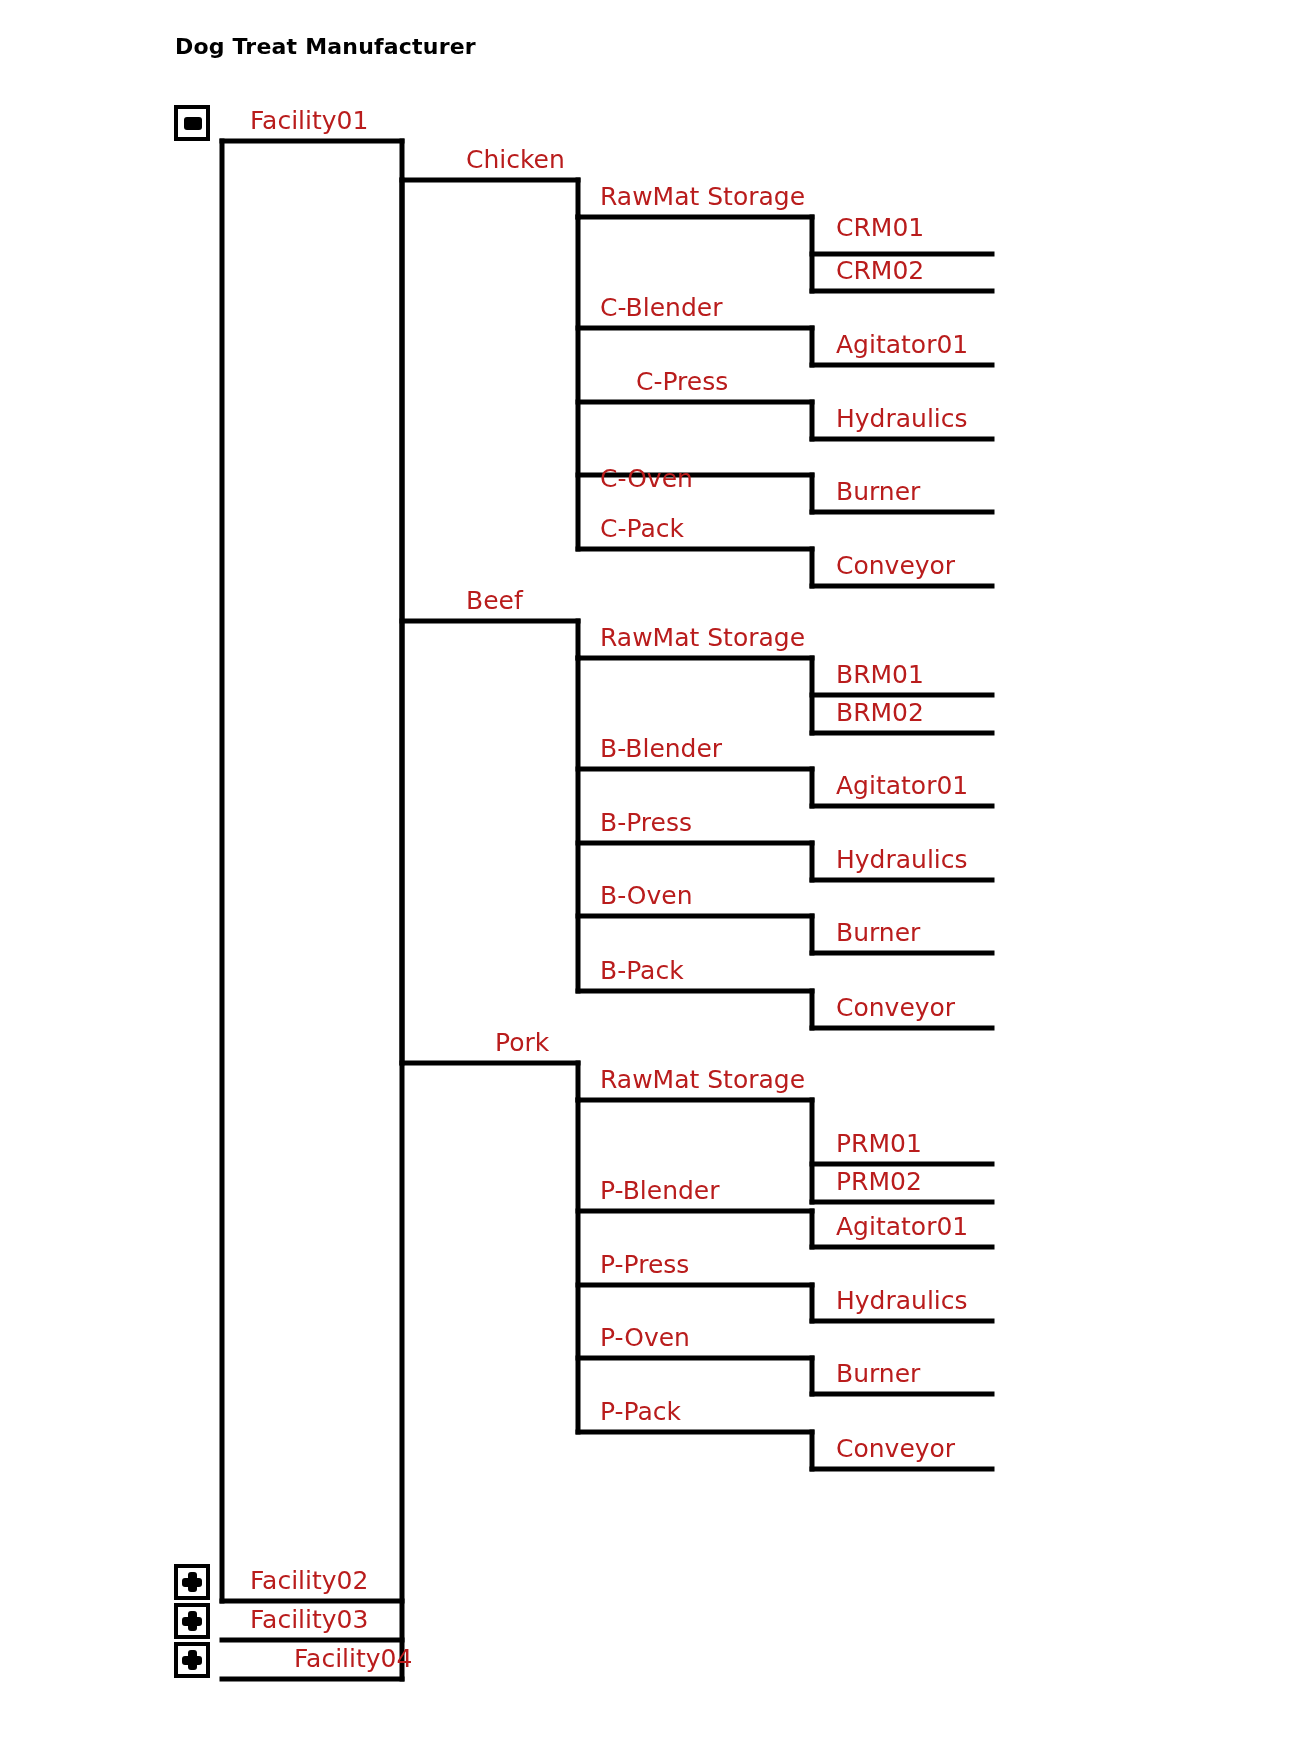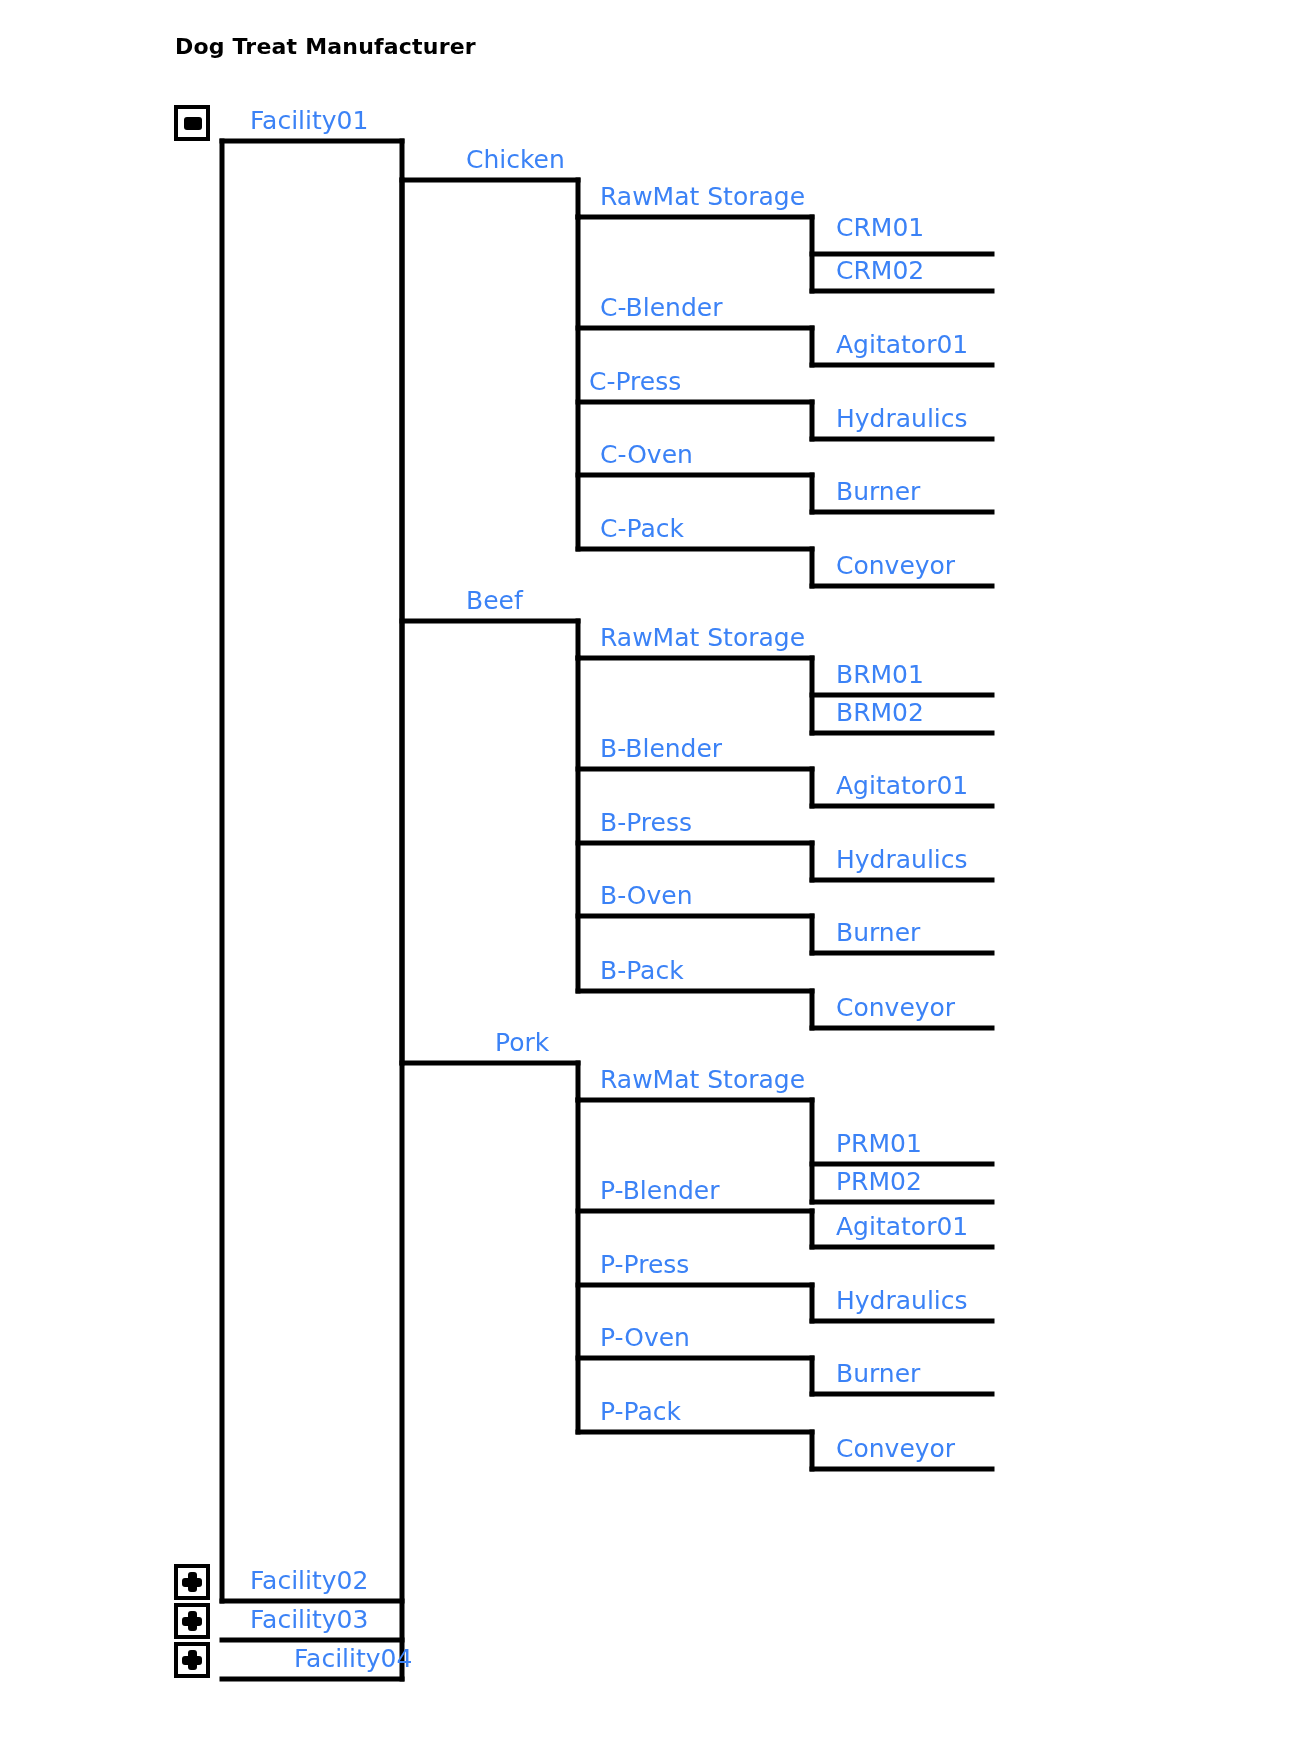--- a/index.html
+++ b/index.html
@@ -1,21 +1,21 @@
 <!DOCTYPE html>
 <html><head>
 <meta charset="utf-8">
 <style>
   html,body{margin:0;padding:0;background:#ffffff;}
   body{width:1292px;height:1738px;position:relative;
        font-family:"DejaVu Sans","Liberation Sans",sans-serif;}
   #stage{position:relative;width:1292px;height:1724px;overflow:hidden;}
   svg.lines{position:absolute;left:0;top:0;width:1292px;height:1738px;
             pointer-events:none;}
-  .lbl{position:absolute;white-space:nowrap;color:#3b82f6;
+  .lbl{position:absolute;white-space:nowrap;color:#b91c1c;
        font-family:"DejaVu Sans","Liberation Sans",sans-serif;
        font-size:25px;line-height:1;}
   #page-title{position:absolute;left:175px;top:34px;font-size:22px;
               font-weight:bold;letter-spacing:.2px;color:#000;}
   .node-icon{position:absolute;box-sizing:border-box;
              border:4px solid #000;background:#fff;}
   .icon-expanded{width:36px;height:36px;}
   .icon-expanded .glyph{position:absolute;left:6px;top:8px;
              width:18px;height:13px;background:#000;border-radius:3px;}
   .icon-collapsed{width:36px;height:36px;}
@@ -102,23 +102,23 @@
   </svg>
 
   <div id="labels">
       <div class="lbl" style="left: 250px; top: 108px;">Facility01</div>
       <div class="lbl" style="left: 466px; top: 147px;">Chicken</div>
       <div class="lbl" style="left: 600px; top: 184px;">RawMat Storage</div>
       <div class="lbl" style="left: 836px; top: 215px;">CRM01</div>
       <div class="lbl" style="left: 836px; top: 258px;">CRM02</div>
       <div class="lbl" style="left: 600px; top: 295px;">C-Blender</div>
       <div class="lbl" style="left: 836px; top: 332px;">Agitator01</div>
-      <div class="lbl" style="left: 589px; top: 369px; text-align: right;">C-Press</div>
+      <div class="lbl" style="left: 636px; top: 369px; text-align: right;">C-Press</div>
       <div class="lbl" style="left: 836px; top: 406px;">Hydraulics</div>
-      <div class="lbl" style="left: 600px; top: 442px;">C-Oven</div>
+      <div class="lbl" style="left: 600px; top: 466px;">C-Oven</div>
       <div class="lbl" style="left: 836px; top: 479px;">Burner</div>
       <div class="lbl" style="left: 600px; top: 516px;">C-Pack</div>
       <div class="lbl" style="left: 836px; top: 553px;">Conveyor</div>
       <div class="lbl" style="left: 466px; top: 588px;">Beef</div>
       <div class="lbl" style="left: 600px; top: 625px;">RawMat Storage</div>
       <div class="lbl" style="left: 836px; top: 662px;">BRM01</div>
       <div class="lbl" style="left: 836px; top: 700px; text-align: center;">BRM02</div>
       <div class="lbl" style="left: 600px; top: 736px;">B-Blender</div>
       <div class="lbl" style="left: 836px; top: 773px;">Agitator01</div>
       <div class="lbl" style="left: 600px; top: 810px;">B-Press</div>

